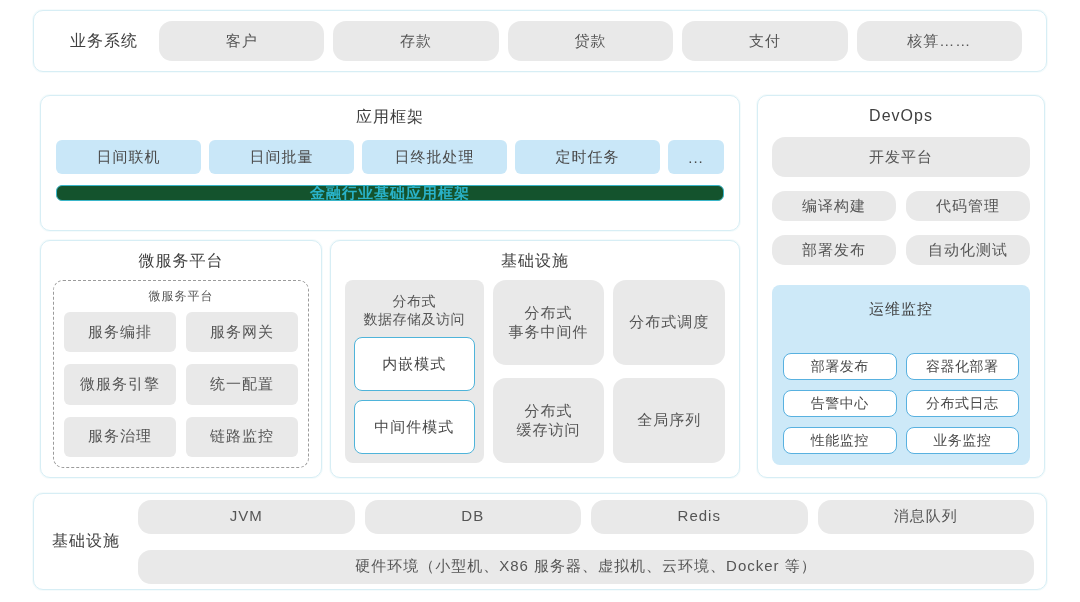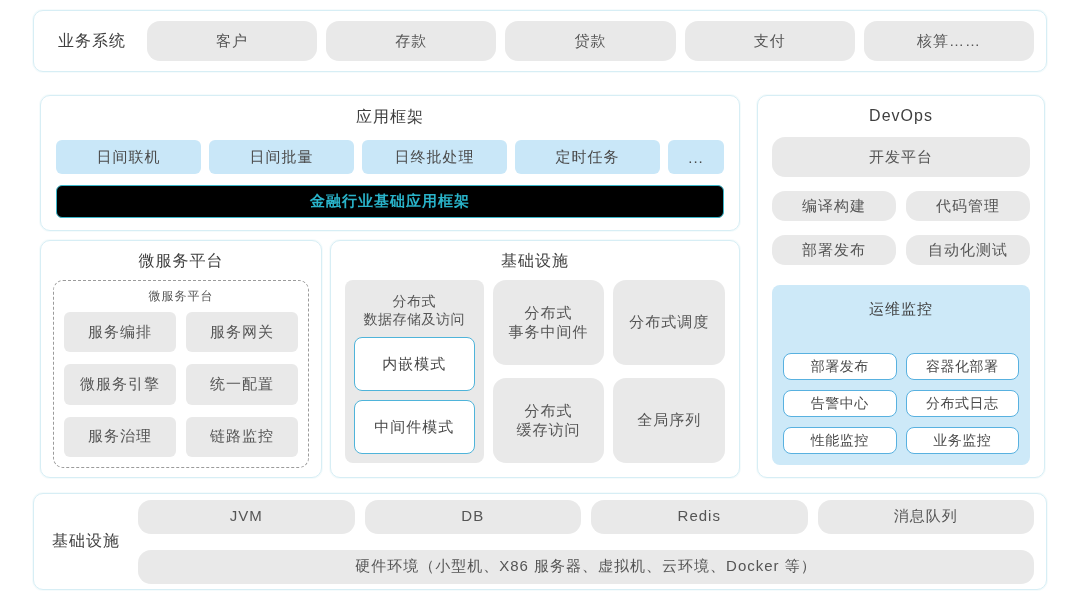--- a/index.html
+++ b/index.html
@@ -38,36 +38,36 @@
   .blue-btn {
     background:#c9e7f8;
     border-radius:6px;
     display:flex; align-items:center; justify-content:center;
     font-size:15px; color:#4a4a4a;
     letter-spacing:1px;
   }
 
   
   .top-panel { left:33px; top:10px; width:1014px; height:62px;
-    display:flex; align-items:center; padding:0 12px; gap:9px; }
+    display:flex; align-items:center; padding:0 24px; gap:9px; }
   .side-label { width:92px; flex:none; text-align:center;
     font-size:16px; color:#3f3f3f; font-weight:500; letter-spacing:1px; }
   .top-panel .gray-btn { flex:1; height:40px; }
 
   
   .appfw-panel { left:40px; top:95px; width:700px; height:136px; padding:11px 15px 0; }
   .appfw-row { display:flex; gap:8px; margin-top:12px;border-radius:10px; }
   .appfw-row .blue-btn { flex:1; height:34px; }
   .appfw-row .blue-btn.more { flex:0 0 56px; }
   .teal-box {
-    margin-top:11px; height:33px;
+    margin-top:11px; height:16px;
     border:1px solid #3ab6c9; border-radius:6px;
     display:flex; align-items:center; justify-content:center;
     color:#29b2c8; font-size:15px; font-weight:bold; letter-spacing:1px;
-    background:#000000;
+    background:#14532d;
   }
 
   
   .micro-panel { left:40px; top:240px; width:282px; height:238px; padding:10px 12px 12px; }
   .dashed-box {
     margin-top:8px; height:188px;
     border:1px dashed #9b9b9b; border-radius:10px;
     padding:7px 10px 10px;
     display:flex; flex-direction:column;
   }

